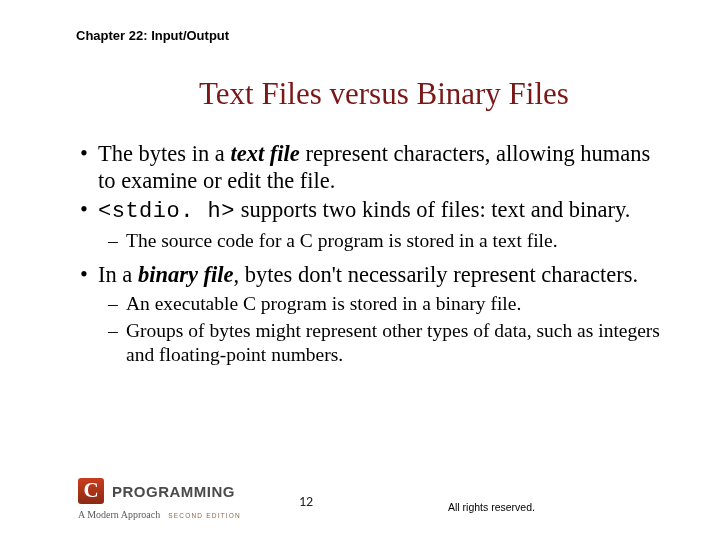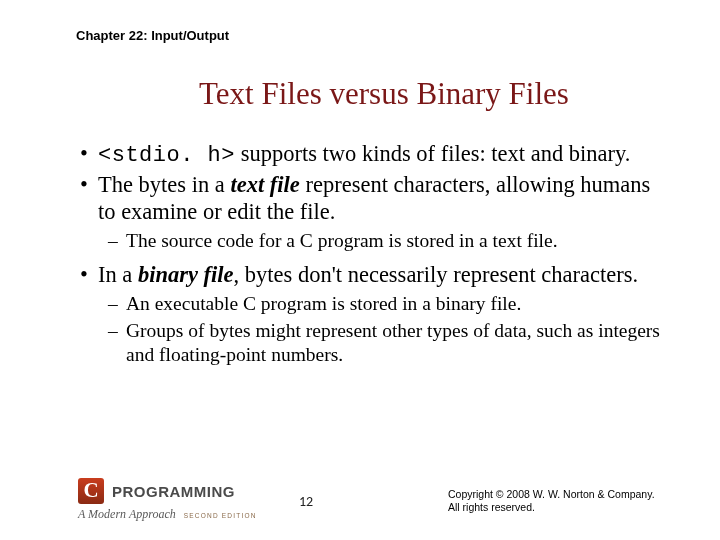--- a/index.html
+++ b/index.html
@@ -83,22 +83,21 @@
     font-family: Arial, sans-serif;
     font-weight: 800;
     font-size: 15px;
     letter-spacing: 0.5px;
     color: #4a4a4a;
     margin-left: 1px;
     padding-left: 7px;
   }
   .logo-sub {
     font-family: Georgia, serif;
-    font-style: italic;
-    font-size: 12px;
+    font-size: 10px;
     color: #5a5a5a;
     margin-top: -1px;
   }
   .logo-edition {
     font-family: Arial, sans-serif;
     font-size: 6.5px;
     letter-spacing: 1.2px;
     color: #8a6a4a;
     margin-left: 4px;
   }
@@ -126,25 +125,25 @@
 </head>
 <body>
 
 <div class="chapter-label">Chapter 22: Input/Output</div>
 
 <div class="title">Text Files versus Binary Files</div>
 
 <div class="content">
 
   <div class="b1">
-    <span class="dot">•</span><code class="stdio">&lt;stdio. h&gt;</code><span> supports two kinds of files: text and binary.</span>
+    <span class="dot">•</span><span>The bytes in a </span><span class="boldital">text file</span><span> represent characters, allowing humans to examine or edit the file.</span>
   </div>
 
   <div class="b1">
-    <span class="dot">•</span><span>The bytes in a </span><span class="boldital">text file</span><span> represent characters, allowing humans to examine or edit the file.</span>
+    <span class="dot">•</span><code class="stdio">&lt;stdio. h&gt;</code><span> supports two kinds of files: text and binary.</span>
   </div>
 
   <div class="b2">
     <span class="dash">–</span><span>The source code for a C program is stored in a text file.</span>
   </div>
 
   <div class="b1" style="margin-top:8px">
     <span class="dot">•</span><span>In a </span><span class="boldital">binary file</span><span>, bytes don't necessarily represent characters.</span>
   </div>
 
@@ -166,16 +165,15 @@
     </div>
     <div>
       <span class="logo-sub">A Modern Approach</span>
       <span class="logo-edition">SECOND EDITION</span>
     </div>
   </div>
 
   <div class="pagenum">12</div>
 
   <div class="copyright">
-    <div>Copyright © 2008 W. W. Norton &amp; Company.</div>
     <div>All rights reserved.</div>
   </div>
 </div>
 
 </body></html>

